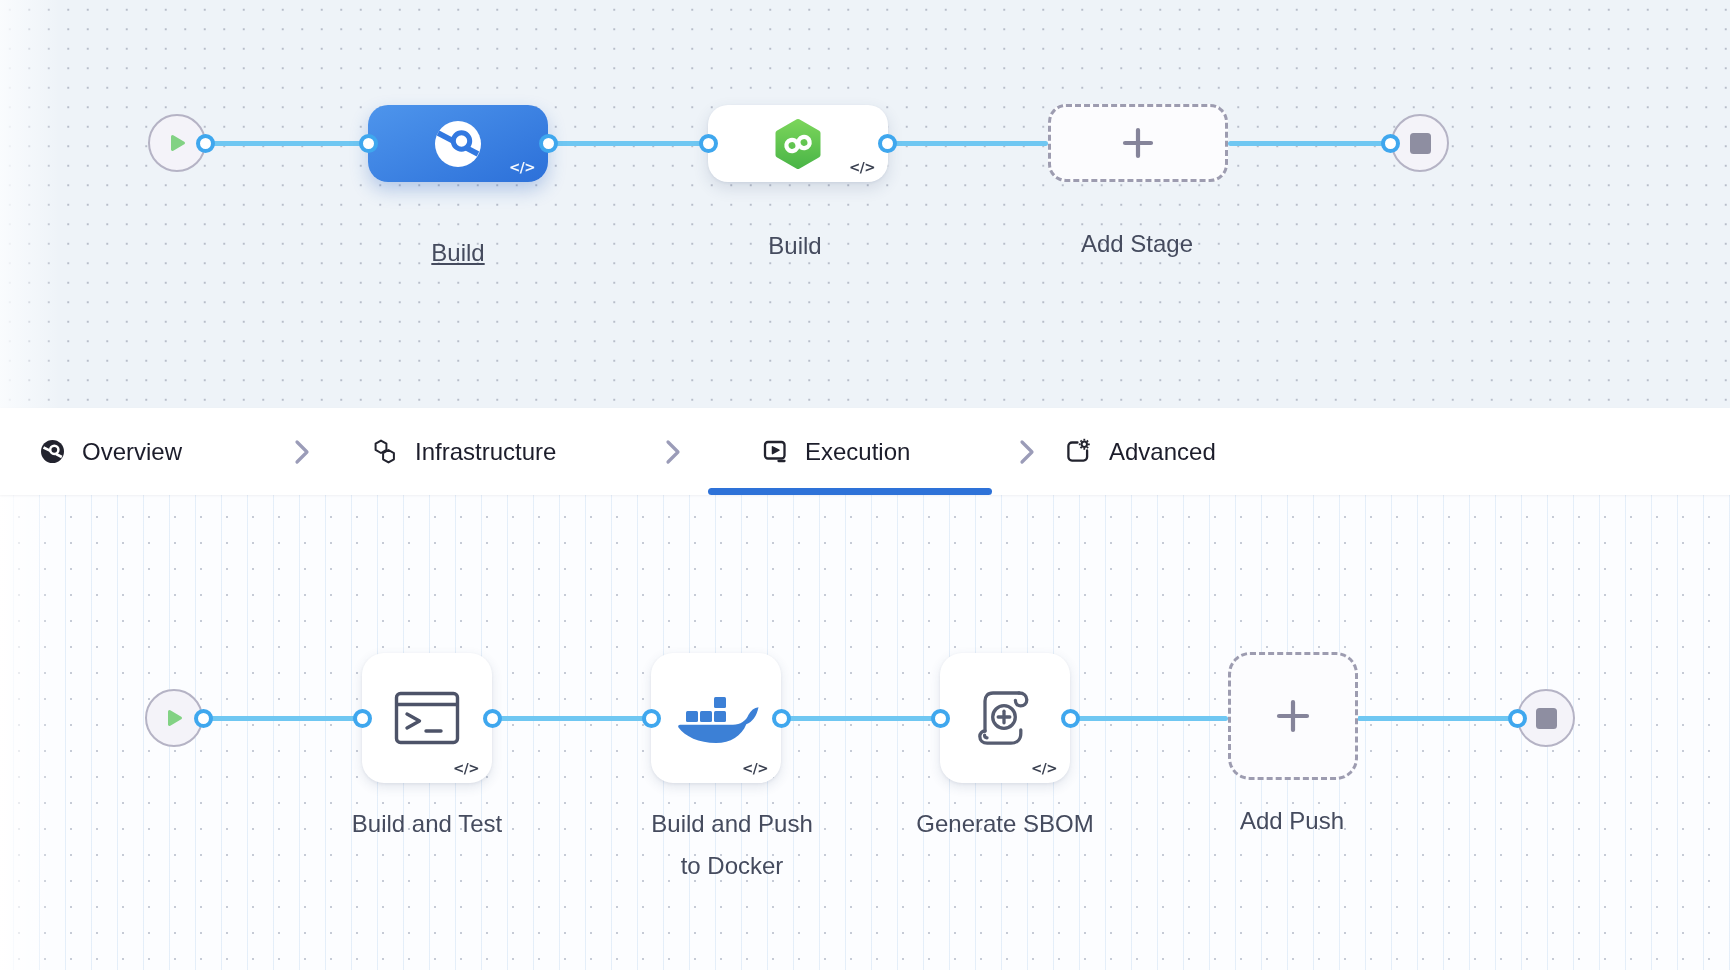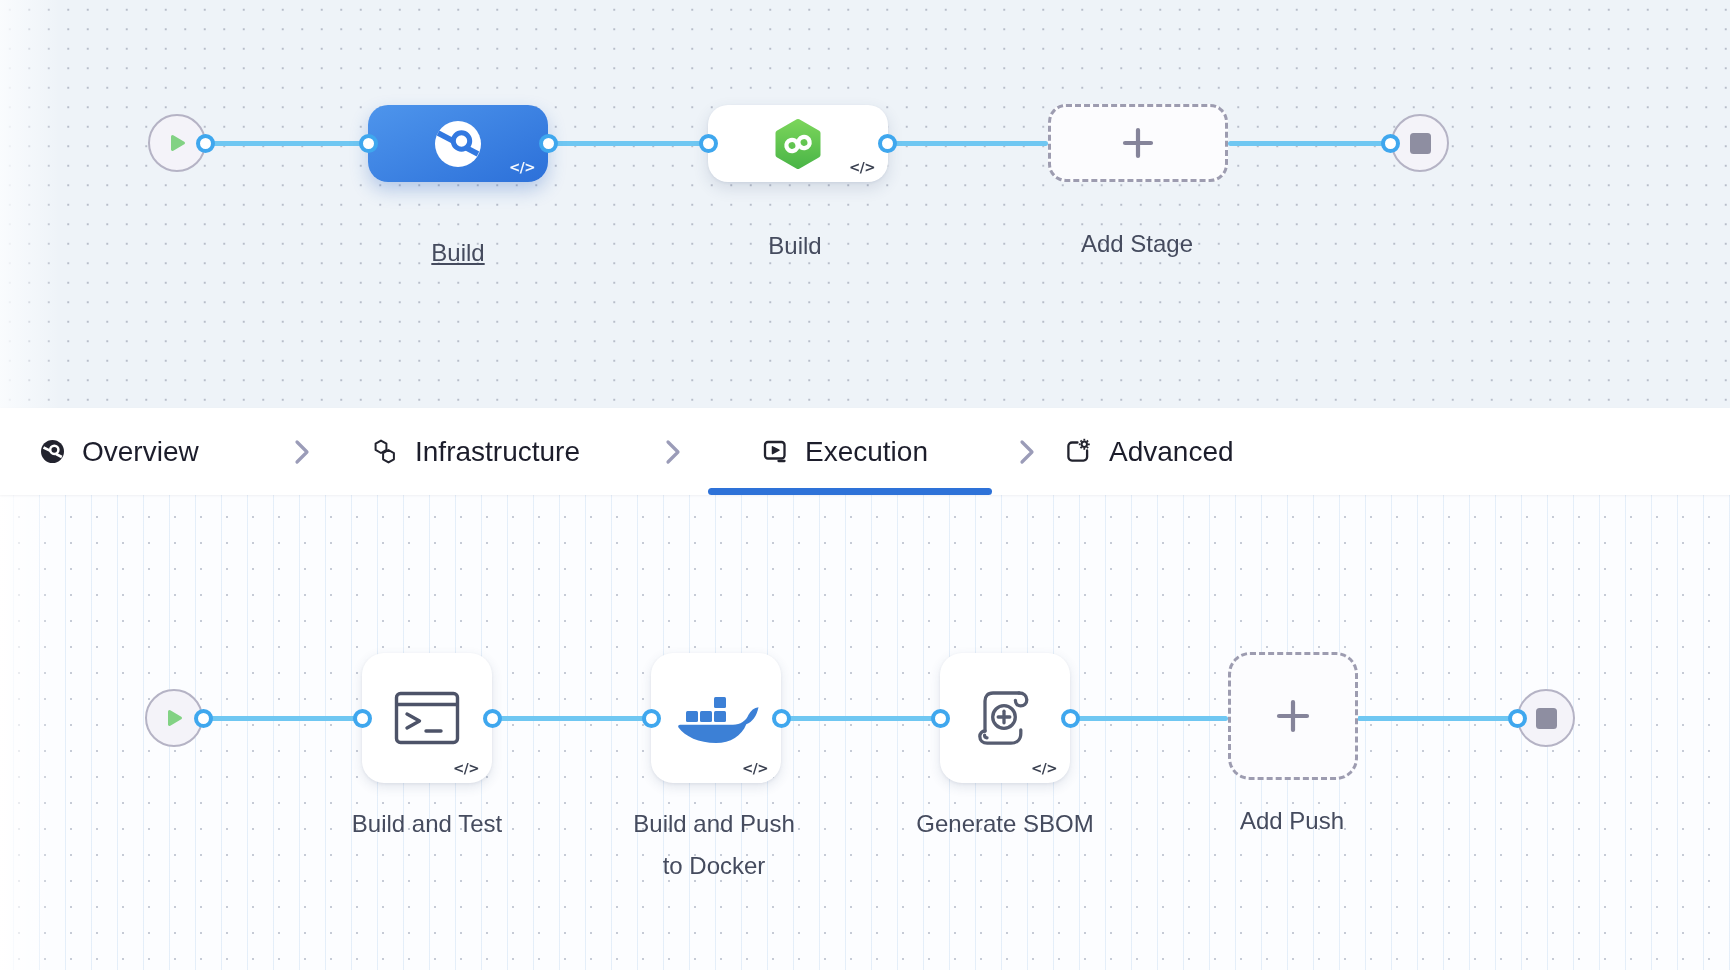--- a/index.html
+++ b/index.html
@@ -83,21 +83,21 @@
 
   
   .tab-bar{
     position:absolute; left:0; top:408px; width:1730px; height:87px; background:#fff; z-index:6;
     box-shadow:0 1px 2px rgba(30,40,70,0.06);
   }
   .tab{
     position:absolute; top:0; height:87px; display:flex; align-items:center; gap:17px;
     cursor:pointer;
   }
-  .tab-label{ font-size:28px; font-weight:500; color:#1c1d2b; white-space:nowrap; }
+  .tab-label{ font-size:24px; font-weight:500; color:#1c1d2b; white-space:nowrap; }
   .chevron-sep{ position:absolute; top:31px; }
   .tab-underline{
     position:absolute; left:708px; top:80px; width:284px; height:7px;
     background:#2e72d8; border-radius:4px;
   }
 
   svg{ display:block; }
 </style>
 </head>
 <body>
@@ -297,20 +297,20 @@
   <div class="port" style="left:193.5px; top:708.5px;"></div>
   <div class="port" style="left:352.5px; top:708.5px;"></div>
   <div class="port" style="left:482.5px; top:708.5px;"></div>
   <div class="port" style="left:641.5px; top:708.5px;"></div>
   <div class="port" style="left:771.5px; top:708.5px;"></div>
   <div class="port" style="left:930.5px; top:708.5px;"></div>
   <div class="port" style="left:1060.5px; top:708.5px;"></div>
   <div class="port" style="left:1507.5px; top:708.5px;"></div>
 
   <div class="node-label" style="left:427px; top:803px;">Build and Test</div>
-  <div class="node-label" style="left:714px; top:803px;text-align:center;">
+  <div class="node-label" style="left:732px; top:803px;text-align:center;">
     <div>Build and Push</div>
     <div>to Docker</div>
   </div>
   <div class="node-label" style="left:1005px; top:803px;">Generate SBOM</div>
   <div class="node-label" style="left:1292px; top:800px;">Add Push</div>
 
 </div>
 
 </body></html>

